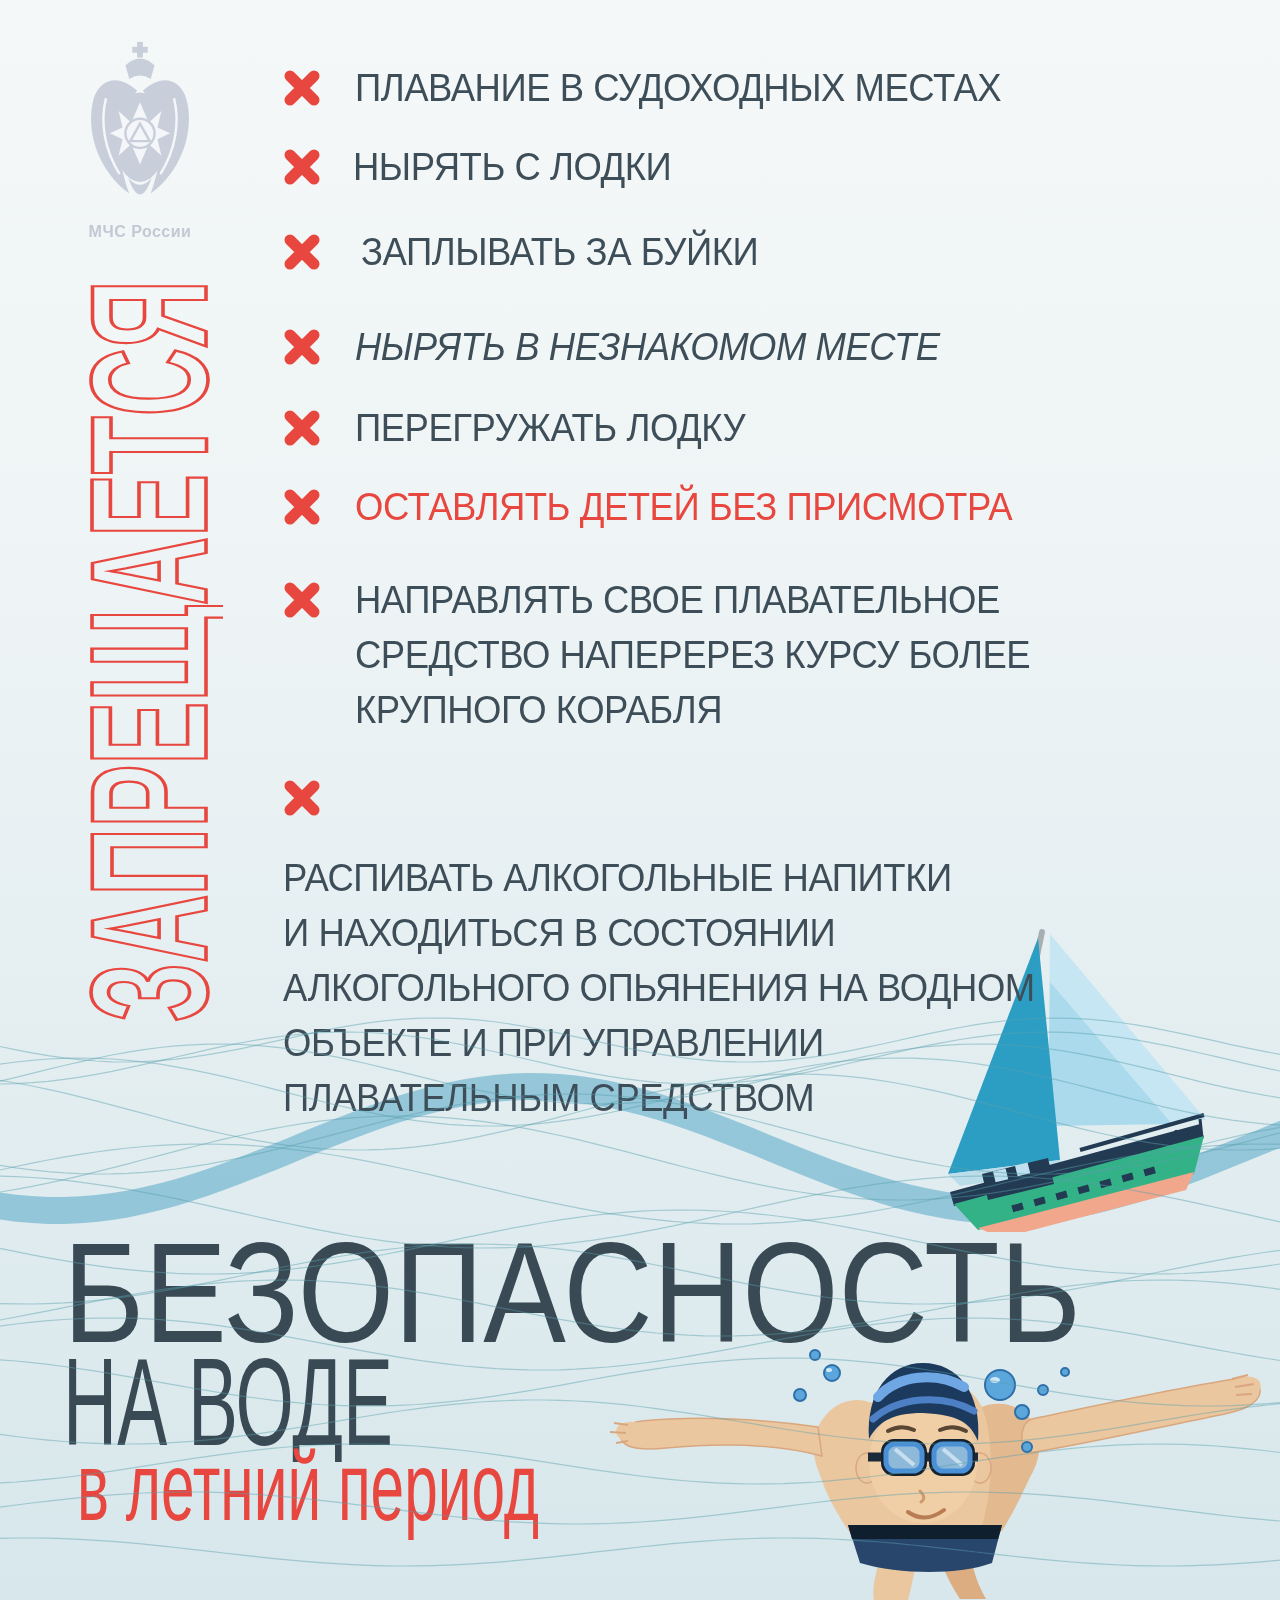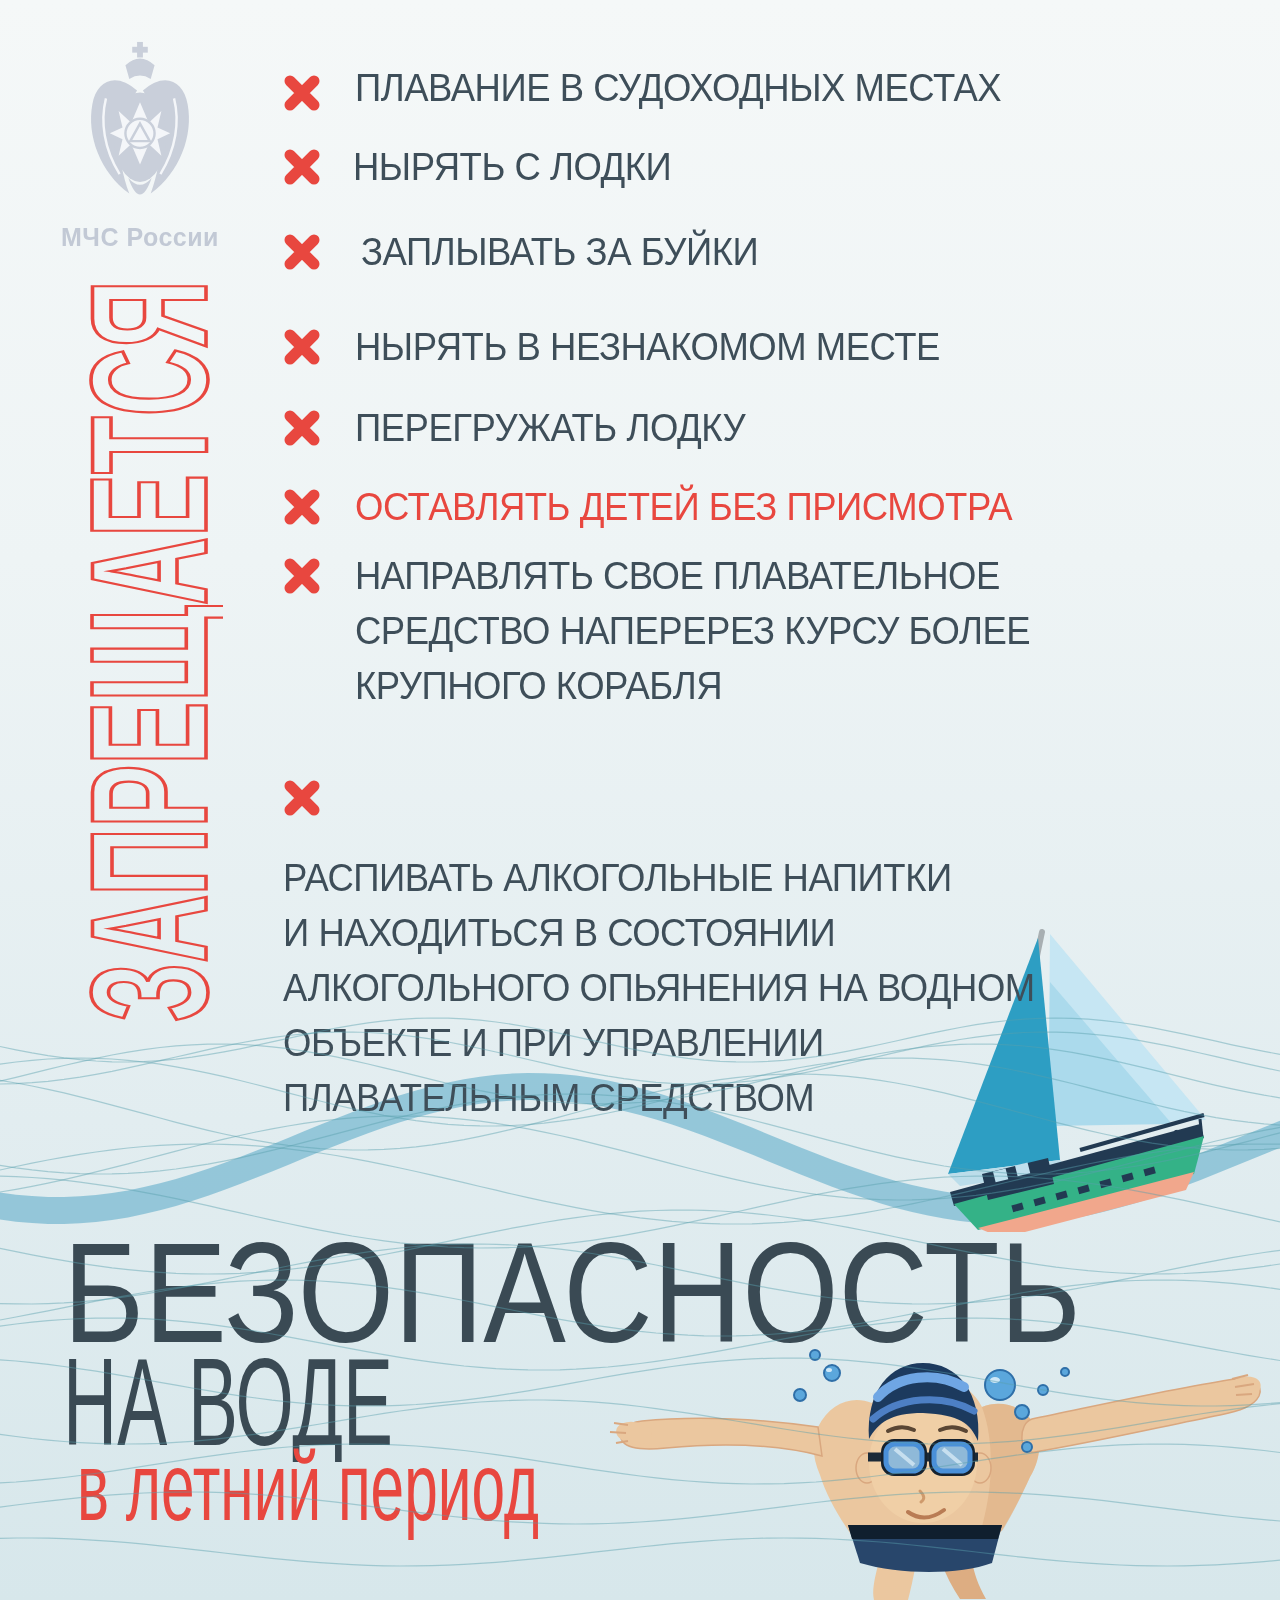--- a/index.html
+++ b/index.html
@@ -5,21 +5,21 @@
   html,body{margin:0;padding:0;}
   .poster{
     position:relative; width:1280px; height:1600px; overflow:hidden;
     font-family:"Liberation Sans", sans-serif;
     background:linear-gradient(180deg,#f5f8f8 0%,#eef4f5 35%,#e2edf0 70%,#d7e7eb 100%);
   }
   .abs{position:absolute;}
   
   .logo-block{left:50px; top:40px; width:180px; text-align:center;}
   .logo-emblem{display:block; margin:0 auto;}
-  .logo-text{margin-top:8px; font-size:25px; font-weight:700; color:#c2c9d5; letter-spacing:.5px;text-align:center;}
+  .logo-text{margin-top:8px; font-size:16px; font-weight:700; color:#c2c9d5; letter-spacing:.5px;text-align:center;}
   
   .prohib-row{position:absolute; left:283px; display:flex; align-items:flex-start; gap:34px; width:930px;}
   .x-icon{flex:0 0 auto; margin-top:8px;}
   .prohib-text{
     font-size:38px; line-height:55px; color:#3e4e59; font-weight:400;
     letter-spacing:-0.5px; white-space:pre-line; transform:scaleX(.96); transform-origin:left center;
   }
   .prohib-text.red{color:#e8473f;}
   
   .z1{z-index:1}.z2{z-index:2}.z3{z-index:3}.z4{z-index:4}.z5{z-index:5}
@@ -51,57 +51,57 @@
       <polygon points="65,86 75,104 55,104" fill="none" stroke="#c9cfda" stroke-width="2.5"></polygon>
     </svg>
     <div class="logo-text">МЧС России</div>
   </div>
 
   <svg class="abs z3" style="left:78px; top:272px;" width="145" height="755" viewBox="0 0 145 755">
     <text transform="translate(128,750) rotate(-90)" x="0" y="0" font-size="165" font-weight="bold" textLength="742" lengthAdjust="spacingAndGlyphs" fill="none" stroke="#e8473f" stroke-width="3.6">ЗАПРЕЩАЕТСЯ</text>
   </svg>
 
   <div id="prohibition-list" class="abs z3">
-      <div class="prohib-row" style="top: 61px; align-items: center;">
+      <div class="prohib-row" style="top: 61px;">
         <svg class="x-icon" width="38" height="38" viewBox="0 0 38 38">
           <path d="M7,7 L31,31 M31,7 L7,31" stroke="#E8473F" stroke-width="11" stroke-linecap="round"></path>
         </svg>
         <div class="prohib-text">ПЛАВАНИЕ В СУДОХОДНЫХ МЕСТАХ</div>
       </div>
       <div class="prohib-row" style="top: 140px; gap: 32px;">
         <svg class="x-icon" width="38" height="38" viewBox="0 0 38 38">
           <path d="M7,7 L31,31 M31,7 L7,31" stroke="#E8473F" stroke-width="11" stroke-linecap="round"></path>
         </svg>
         <div class="prohib-text">НЫРЯТЬ С ЛОДКИ</div>
       </div>
       <div class="prohib-row" style="top: 225px; gap: 40px;">
         <svg class="x-icon" width="38" height="38" viewBox="0 0 38 38">
           <path d="M7,7 L31,31 M31,7 L7,31" stroke="#E8473F" stroke-width="11" stroke-linecap="round"></path>
         </svg>
         <div class="prohib-text">ЗАПЛЫВАТЬ ЗА БУЙКИ</div>
       </div>
-      <div class="prohib-row" style="top: 320px;">
+      <div class="prohib-row" style="top: 320px; font-style: italic;">
         <svg class="x-icon" width="38" height="38" viewBox="0 0 38 38">
           <path d="M7,7 L31,31 M31,7 L7,31" stroke="#E8473F" stroke-width="11" stroke-linecap="round"></path>
         </svg>
         <div class="prohib-text">НЫРЯТЬ В НЕЗНАКОМОМ МЕСТЕ</div>
       </div>
       <div class="prohib-row" style="top: 401px;">
         <svg class="x-icon" width="38" height="38" viewBox="0 0 38 38">
           <path d="M7,7 L31,31 M31,7 L7,31" stroke="#E8473F" stroke-width="11" stroke-linecap="round"></path>
         </svg>
         <div class="prohib-text">ПЕРЕГРУЖАТЬ ЛОДКУ</div>
       </div>
       <div class="prohib-row" style="top: 480px;">
         <svg class="x-icon" width="38" height="38" viewBox="0 0 38 38">
           <path d="M7,7 L31,31 M31,7 L7,31" stroke="#E8473F" stroke-width="11" stroke-linecap="round"></path>
         </svg>
         <div class="prohib-text red">ОСТАВЛЯТЬ ДЕТЕЙ БЕЗ ПРИСМОТРА</div>
       </div>
-      <div class="prohib-row" style="top: 549px;">
+      <div class="prohib-row" style="top: 573px;">
         <svg class="x-icon" width="38" height="38" viewBox="0 0 38 38">
           <path d="M7,7 L31,31 M31,7 L7,31" stroke="#E8473F" stroke-width="11" stroke-linecap="round"></path>
         </svg>
         <div class="prohib-text">НАПРАВЛЯТЬ СВОЕ ПЛАВАТЕЛЬНОЕ
 СРЕДСТВО НАПЕРЕРЕЗ КУРСУ БОЛЕЕ
 КРУПНОГО КОРАБЛЯ</div>
       </div>
       <div class="prohib-row" style="top: 771px; flex-direction: column;">
         <svg class="x-icon" width="38" height="38" viewBox="0 0 38 38">
           <path d="M7,7 L31,31 M31,7 L7,31" stroke="#E8473F" stroke-width="11" stroke-linecap="round"></path>

